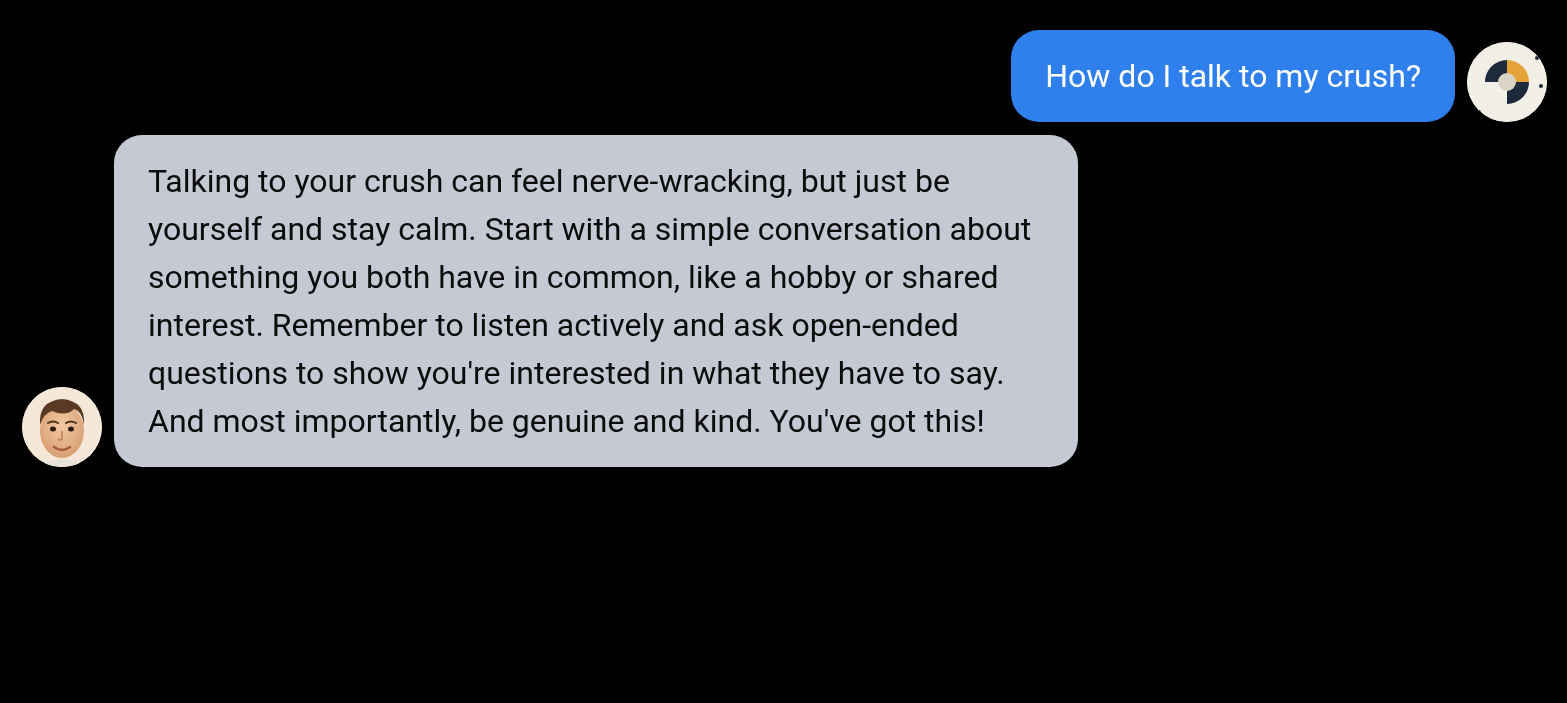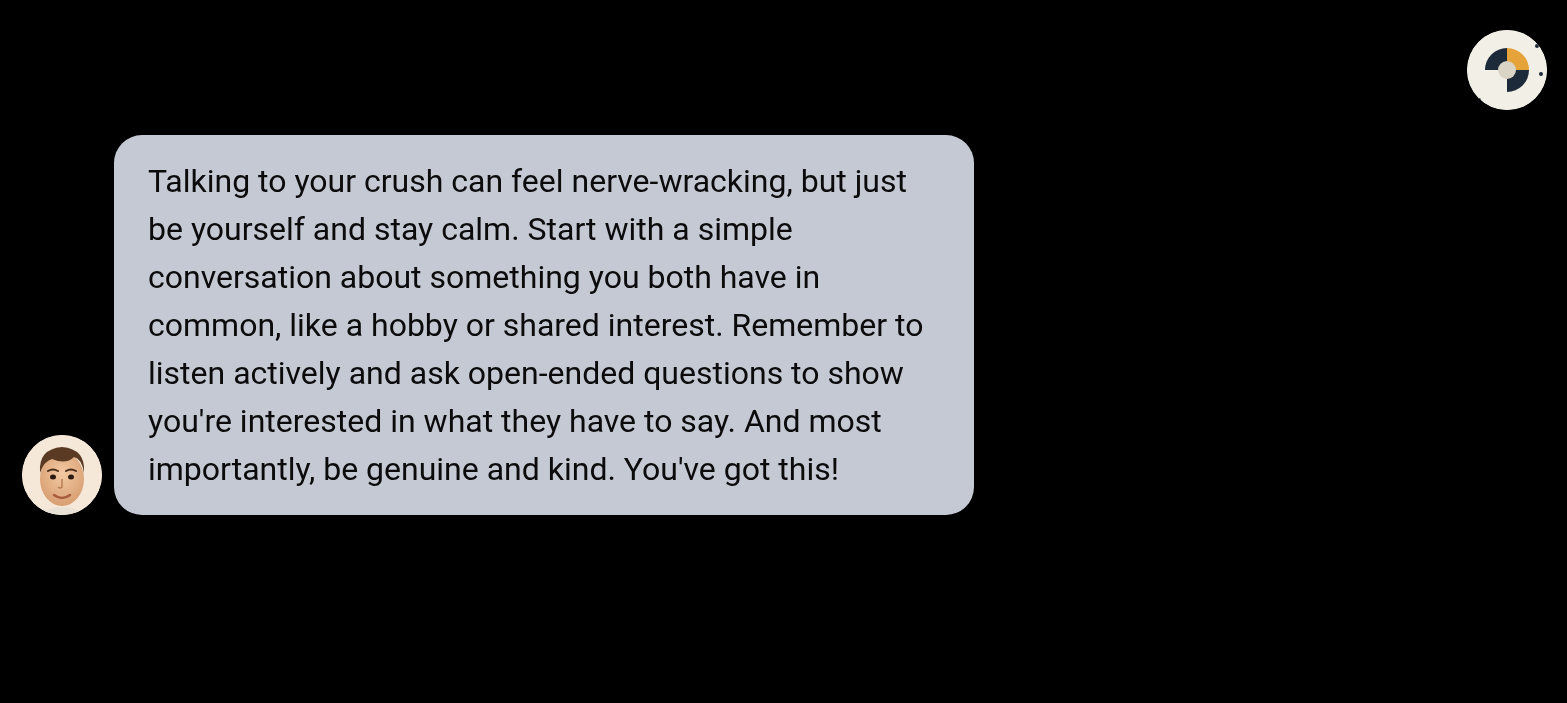--- a/index.html
+++ b/index.html
@@ -43,21 +43,21 @@
     }
     .bubble.user {
       background: #2f80ed;
       color: #ffffff;
       margin-right: 12px;
     }
     .bubble.assistant {
       background: #c4c9d4;
       color: #0b0b0b;
       margin-left: 12px;
-      width: 860px;
+      width: 964px;
     }
     .avatar {
       width: 80px;
       height: 80px;
       border-radius: 50%;
       flex-shrink: 0;
       display: flex;
       align-items: center;
       justify-content: center;
       overflow: hidden;
@@ -68,20 +68,23 @@
     .avatar.assistant {
       background: #f6e8d8;
     }
   </style>
 </head>
 <body>
 
 <div class="chat-container">
 
   <div class="message-row user">
+    <div class="bubble user">
+      <span>How do I talk to my crush?</span>
+    </div>
     <div class="avatar user">
       <svg viewBox="0 0 80 80" width="80" height="80">
         <circle cx="40" cy="40" r="40" fill="#f2efe6"></circle>
         <g transform="translate(40,40)">
           <path d="M 0 -22 A 22 22 0 0 1 22 0 L 0 0 Z" fill="#e5a33a"></path>
           <path d="M 22 0 A 22 22 0 0 1 0 22 L 0 0 Z" fill="#1d2a3a"></path>
           <path d="M 0 22 A 22 22 0 0 1 -22 0 L 0 0 Z" fill="#f2efe6"></path>
           <path d="M -22 0 A 22 22 0 0 1 0 -22 L 0 0 Z" fill="#1d2a3a"></path>
           <circle cx="0" cy="0" r="9" fill="#d9d4c6"></circle>
         </g>

